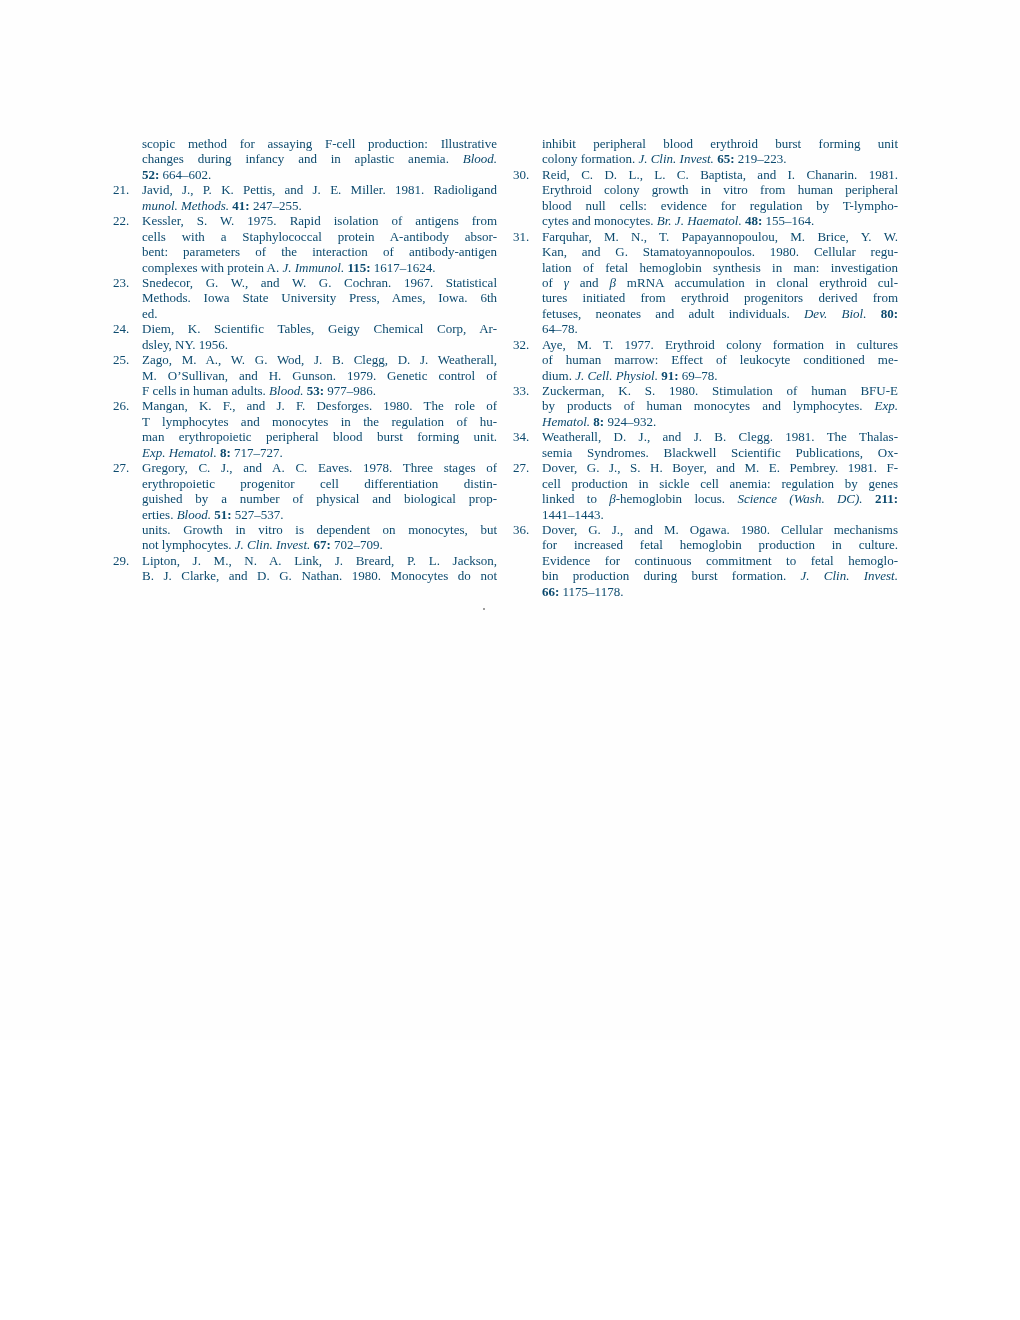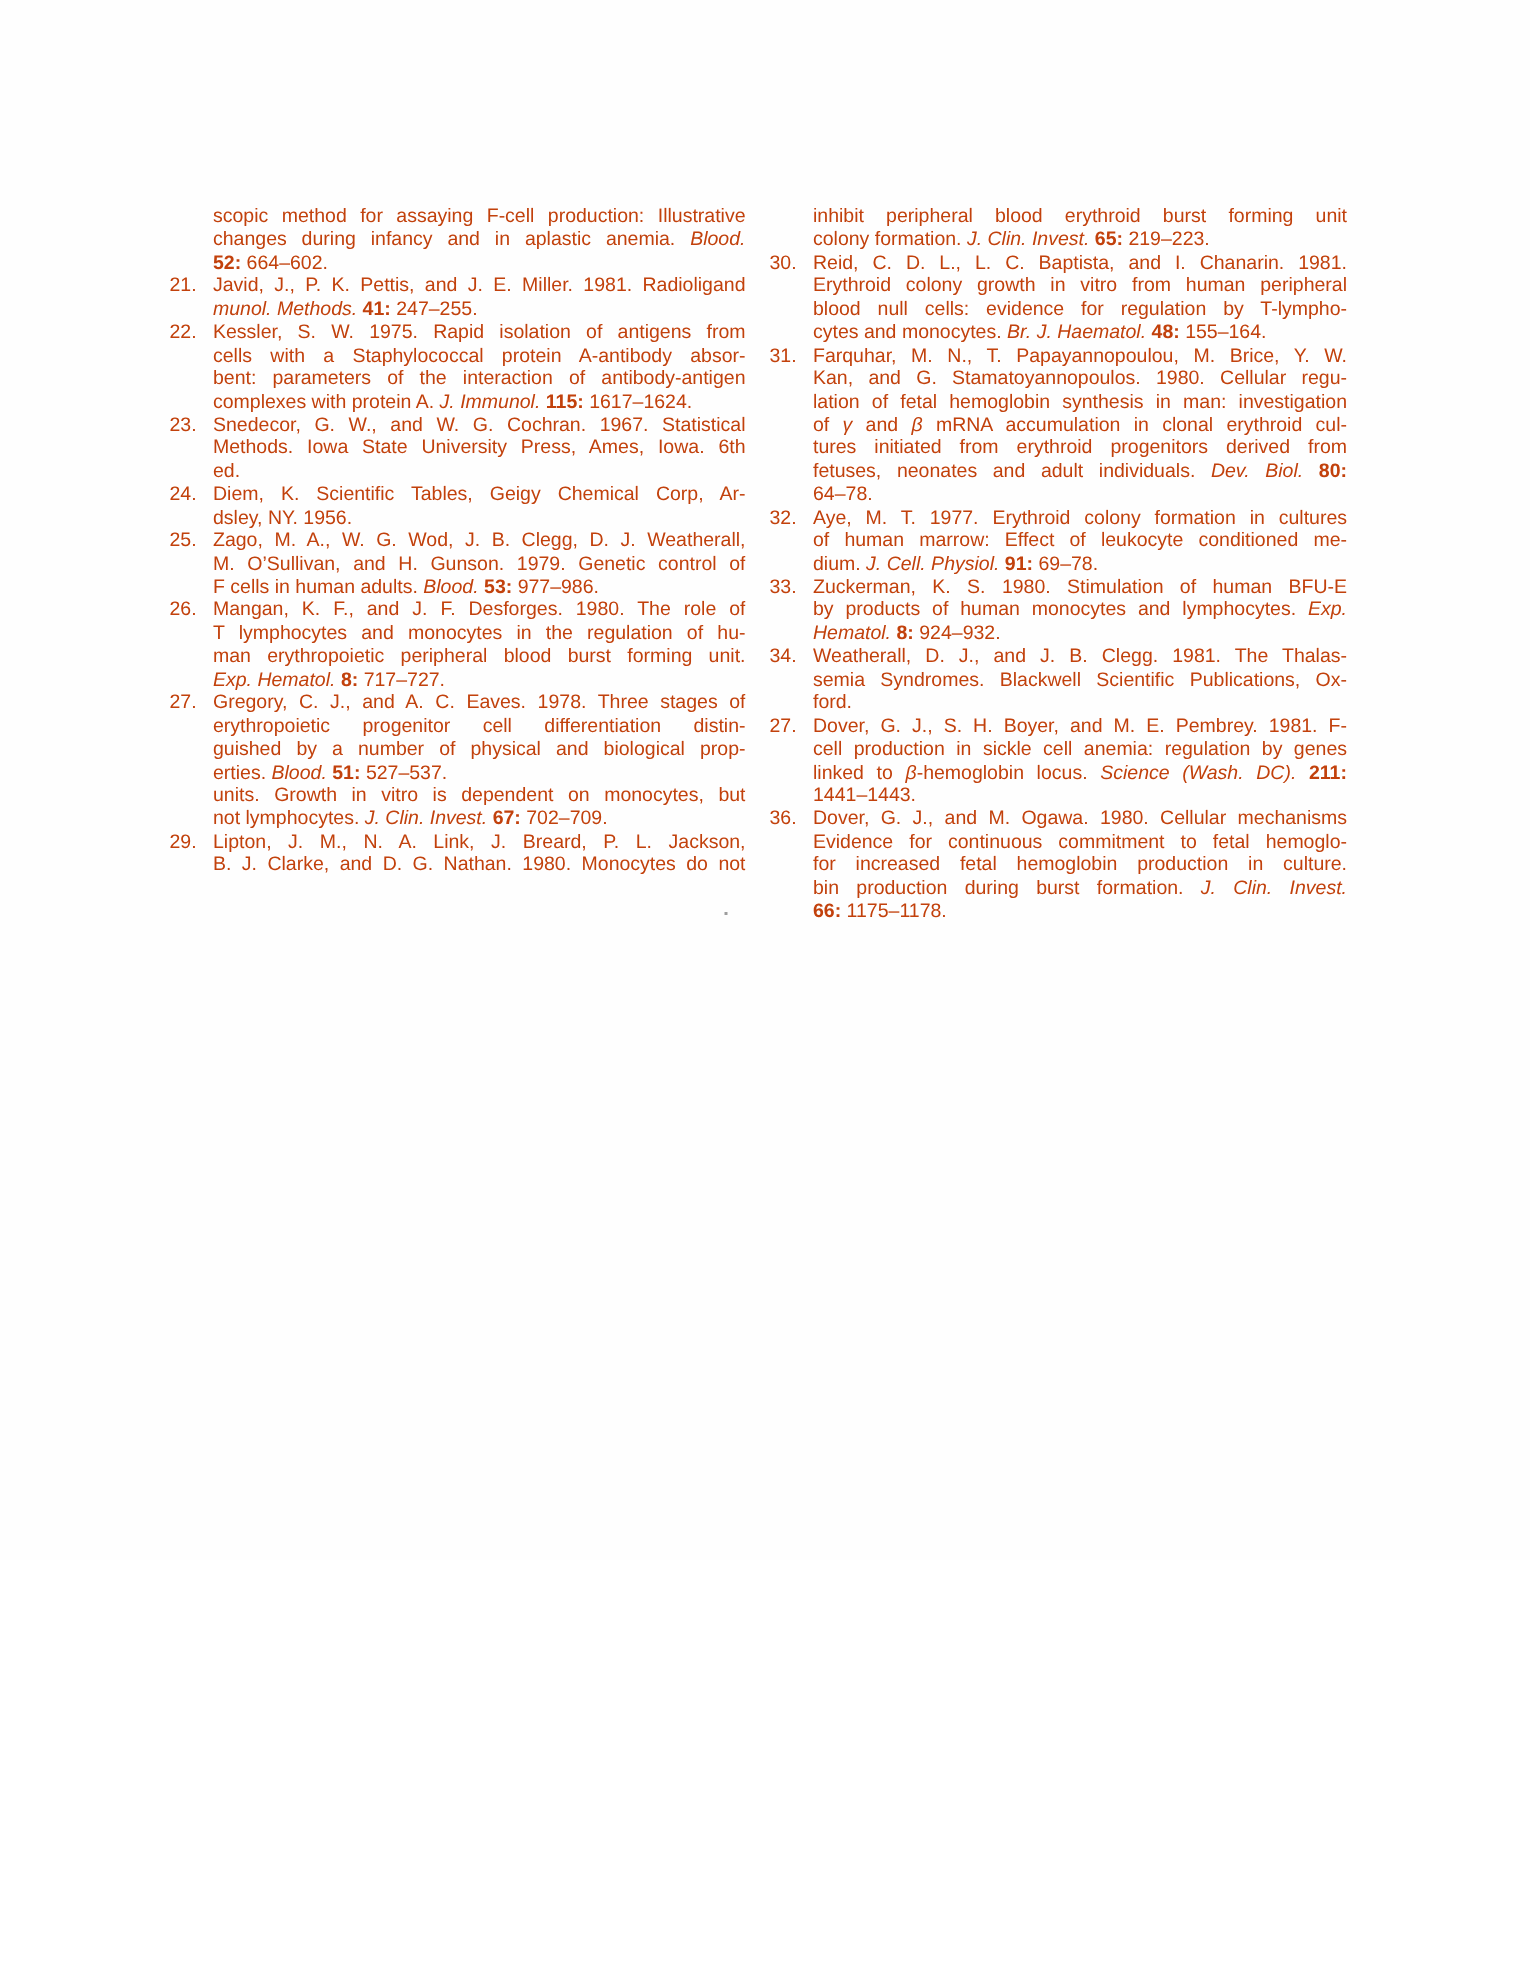--- a/index.html
+++ b/index.html
@@ -1,21 +1,21 @@
 <!DOCTYPE html>
 <html><head>
 <meta charset="utf-8">
 <style>
   html,body{margin:0;padding:0;background:#ffffff;}
   .page{
     position:relative;
     width:1020px;height:1040px;
     background:#fefefe;
-    font-family:Liberation Sans, sans-serif;
-    color:#c2410c;
+    font-family:Liberation Serif, serif;
+    color:#0c4a6e;
     overflow:hidden;
   }
   .columns{
     position:absolute;
     left:113px;top:136px;
     width:785px;
     display:flex;
     gap:16px;
   }
   .col{width:384px;}
@@ -117,28 +117,27 @@
         <div class="ref-line"><span>fetuses, neonates and adult individuals. </span><span class="it">Dev. Biol.</span><span> </span><span class="bd">80:</span></div>
         <div class="ref-line end"><span>64–78.</span></div>
         <div class="ref-line"><span class="ref-num">32.</span><span>Aye, M. T. 1977. Erythroid colony formation in cultures</span></div>
         <div class="ref-line"><span>of human marrow: Effect of leukocyte conditioned me-</span></div>
         <div class="ref-line end"><span>dium. </span><span class="it">J. Cell. Physiol.</span><span> </span><span class="bd">91:</span><span> 69–78.</span></div>
         <div class="ref-line"><span class="ref-num">33.</span><span>Zuckerman, K. S. 1980. Stimulation of human BFU-E</span></div>
         <div class="ref-line"><span>by products of human monocytes and lymphocytes. </span><span class="it">Exp.</span></div>
         <div class="ref-line end"><span class="it">Hematol.</span><span> </span><span class="bd">8:</span><span> 924–932.</span></div>
         <div class="ref-line"><span class="ref-num">34.</span><span>Weatherall, D. J., and J. B. Clegg. 1981. The Thalas-</span></div>
         <div class="ref-line"><span>semia Syndromes. Blackwell Scientific Publications, Ox-</span></div>
-        <div class="ref-line end"><span>ford.</span></div>
         <div class="ref-line"><span class="ref-num">27.</span><span>Dover, G. J., S. H. Boyer, and M. E. Pembrey. 1981. F-</span></div>
         <div class="ref-line"><span>cell production in sickle cell anemia: regulation by genes</span></div>
         <div class="ref-line"><span>linked to </span><span class="it">β</span><span>-hemoglobin locus. </span><span class="it">Science (Wash. DC).</span><span> </span><span class="bd">211:</span></div>
         <div class="ref-line end"><span>1441–1443.</span></div>
         <div class="ref-line"><span class="ref-num">36.</span><span>Dover, G. J., and M. Ogawa. 1980. Cellular mechanisms</span></div>
+        <div class="ref-line"><span>for increased fetal hemoglobin production in culture.</span></div>
         <div class="ref-line"><span>Evidence for continuous commitment to fetal hemoglo-</span></div>
-        <div class="ref-line"><span>for increased fetal hemoglobin production in culture.</span></div>
         <div class="ref-line"><span>bin production during burst formation. </span><span class="it">J. Clin. Invest.</span></div>
         <div class="ref-line end"><span class="bd">66:</span><span> 1175–1178.</span></div>
       </div>
   </div>
 
   <div class="speck speck-1"></div>
   <div class="speck speck-2"></div>
 
   <div class="footer">
     <span class="footer-title">Effect of Adherent Cells on Hb F Accumulation In Vitro</span>

